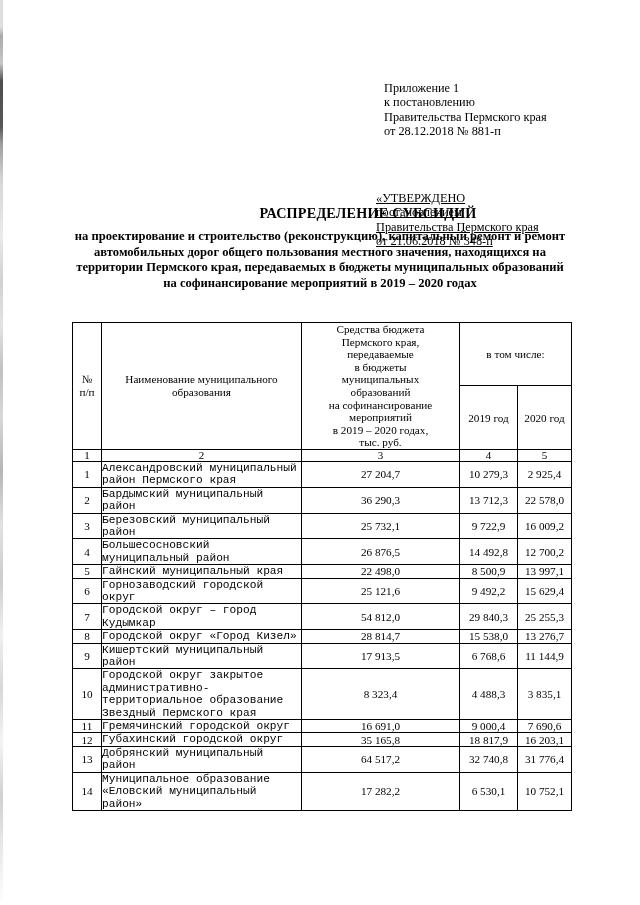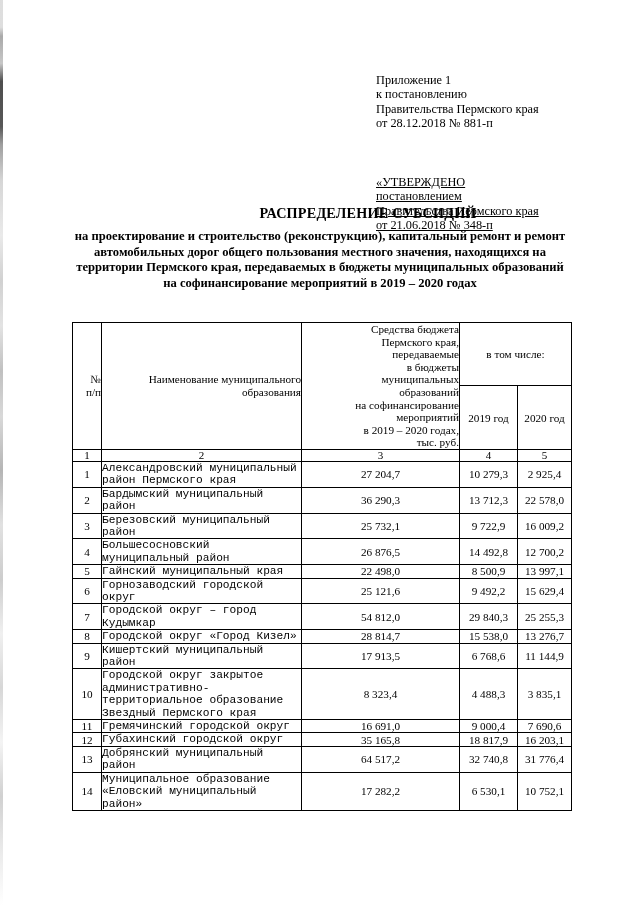--- a/index.html
+++ b/index.html
@@ -42,21 +42,21 @@
   
   .ref-block {
     position: absolute;
     left: 376px;
     top: 58px;
     width: 250px;
     font-size: 12.3px;
     line-height: 14.6px;
     white-space: pre-line;
   }
-  .ref-block .ref-para { margin: 0; }
+  .ref-block .ref-para { margin: 8px; }
   .ref-block .ref-approve { margin: 0; padding-top: 29px; text-decoration: underline; }
 
   
   .doc-title {
     position: absolute;
     left: 0;
     top: 205px;
     width: 640px;
     text-align: center;
     font-size: 14.2px;
@@ -94,21 +94,21 @@
 
   
   .c-num   { width: 29px; }
   .c-name  { width: 200px; }
   .c-total { width: 158px; }
   .c-y19   { width: 58px; }
   .c-y20   { width: 54px; }
 
   
   .h-num, .h-name, .h-total {
-    text-align: right;
+    text-align: center;
     line-height: 13.2px;
     padding: 2px 3px;
   }
   .h-total { line-height: 12.6px; }
   .h-incl {
     text-align: center;
     padding: 2px 0 1px;
     line-height: 12px;
     border-bottom: 1px solid #000;
   }

